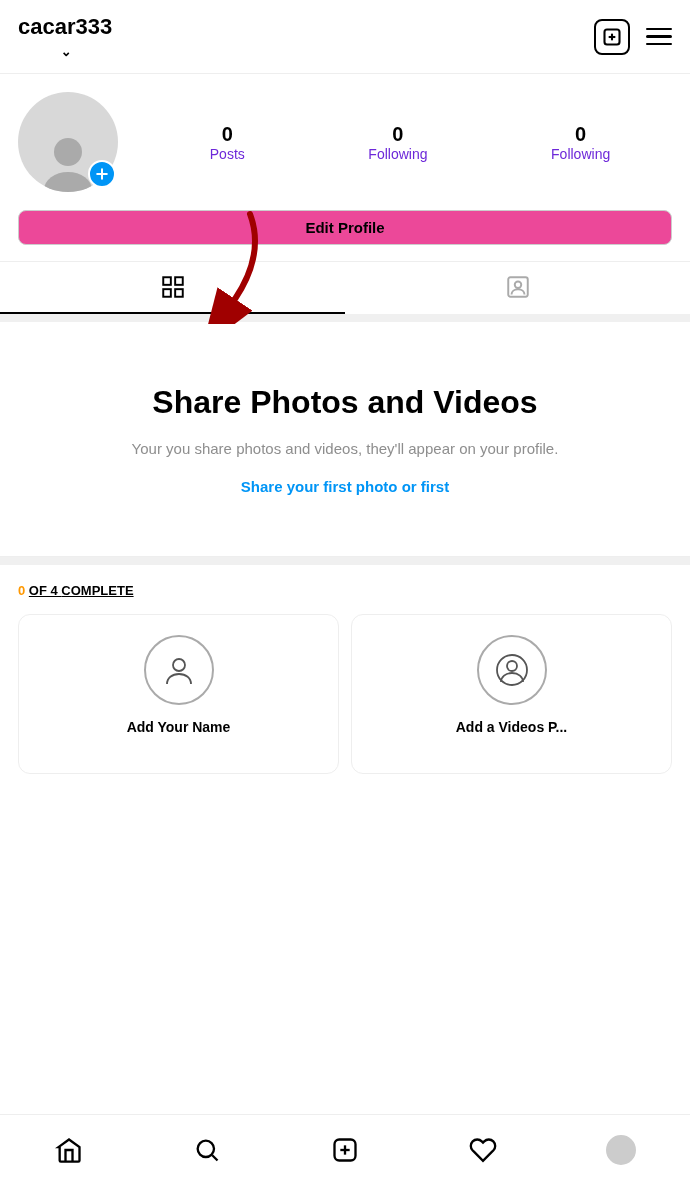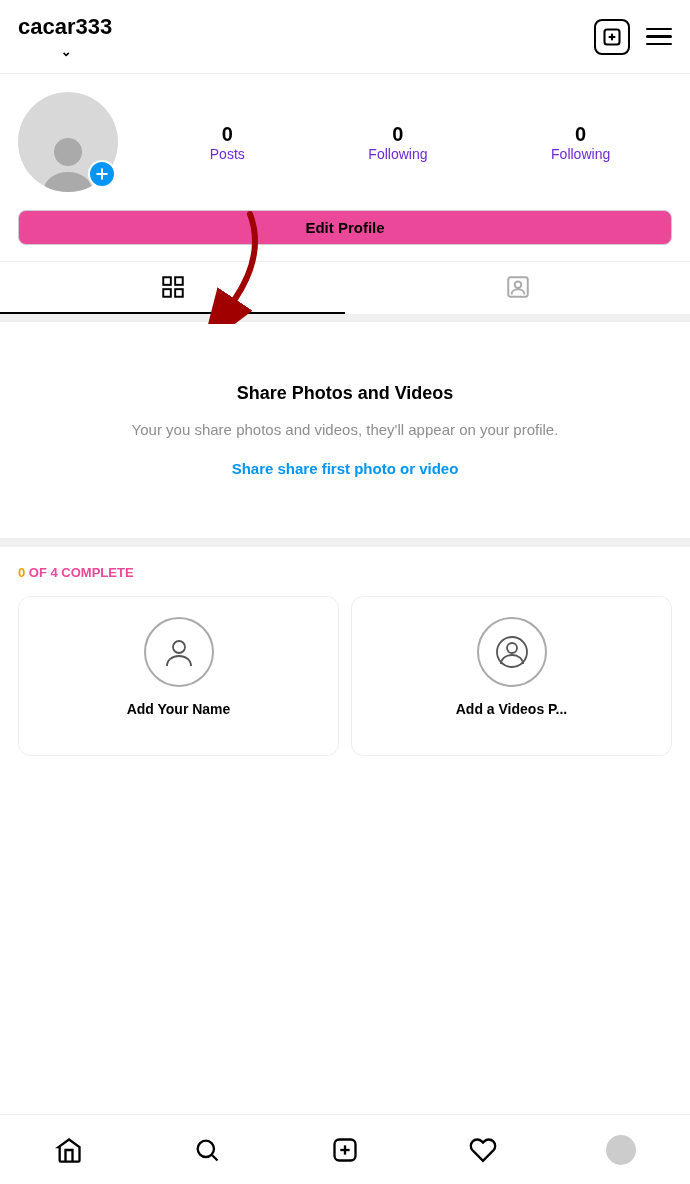--- a/index.html
+++ b/index.html
@@ -190,21 +190,21 @@
       margin: 0;
     }
 
     
     .empty-state {
       padding: 60px 40px 60px 40px;
       text-align: center;
       border-bottom: 1px solid #eee;
     }
     .empty-state-title {
-      font-size: 18px;
+      font-size: 32px;
       font-weight: 800;
       color: #000;
       margin-bottom: 14px;
       line-height: 1.3;
     }
     .empty-state-subtitle {
       font-size: 15px;
       color: #8e8e8e;
       line-height: 1.5;
       margin-bottom: 18px;
@@ -228,21 +228,22 @@
     }
     .complete-progress {
       font-size: 13px;
       font-weight: 600;
       margin-bottom: 16px;
     }
     .complete-progress .count {
       color: #ff9800;
     }
     .complete-progress .total {
-      color: #ec4899;
+      color: #000000;
+      text-decoration: underline;
     }
 
     .card-row {
       display: flex;
       gap: 12px;
       overflow-x: hidden;
     }
     .card {
       flex: 1;
       border: 1px solid #eee;
@@ -401,21 +402,21 @@
       </svg>
     </div>
   </div>
 </div>
 
 <div class="divider"></div>
 
 <div class="empty-state">
   <h2 class="empty-state-title">Share Photos and Videos</h2>
   <p class="empty-state-subtitle">Your you share photos and videos, they'll appear on your profile.</p>
-  <span class="share-link">Share share first photo or video</span>
+  <span class="share-link">Share your first photo or first</span>
 </div>
 
 <div class="divider"></div>
 
 <div class="complete-profile">
   <div class="complete-progress"><span class="count">0 </span><span class="total">OF 4 </span><span class="total">COMPLETE</span></div>
 
   <div class="card-row">
     <div class="card">
       <div class="card-icon-circle">

